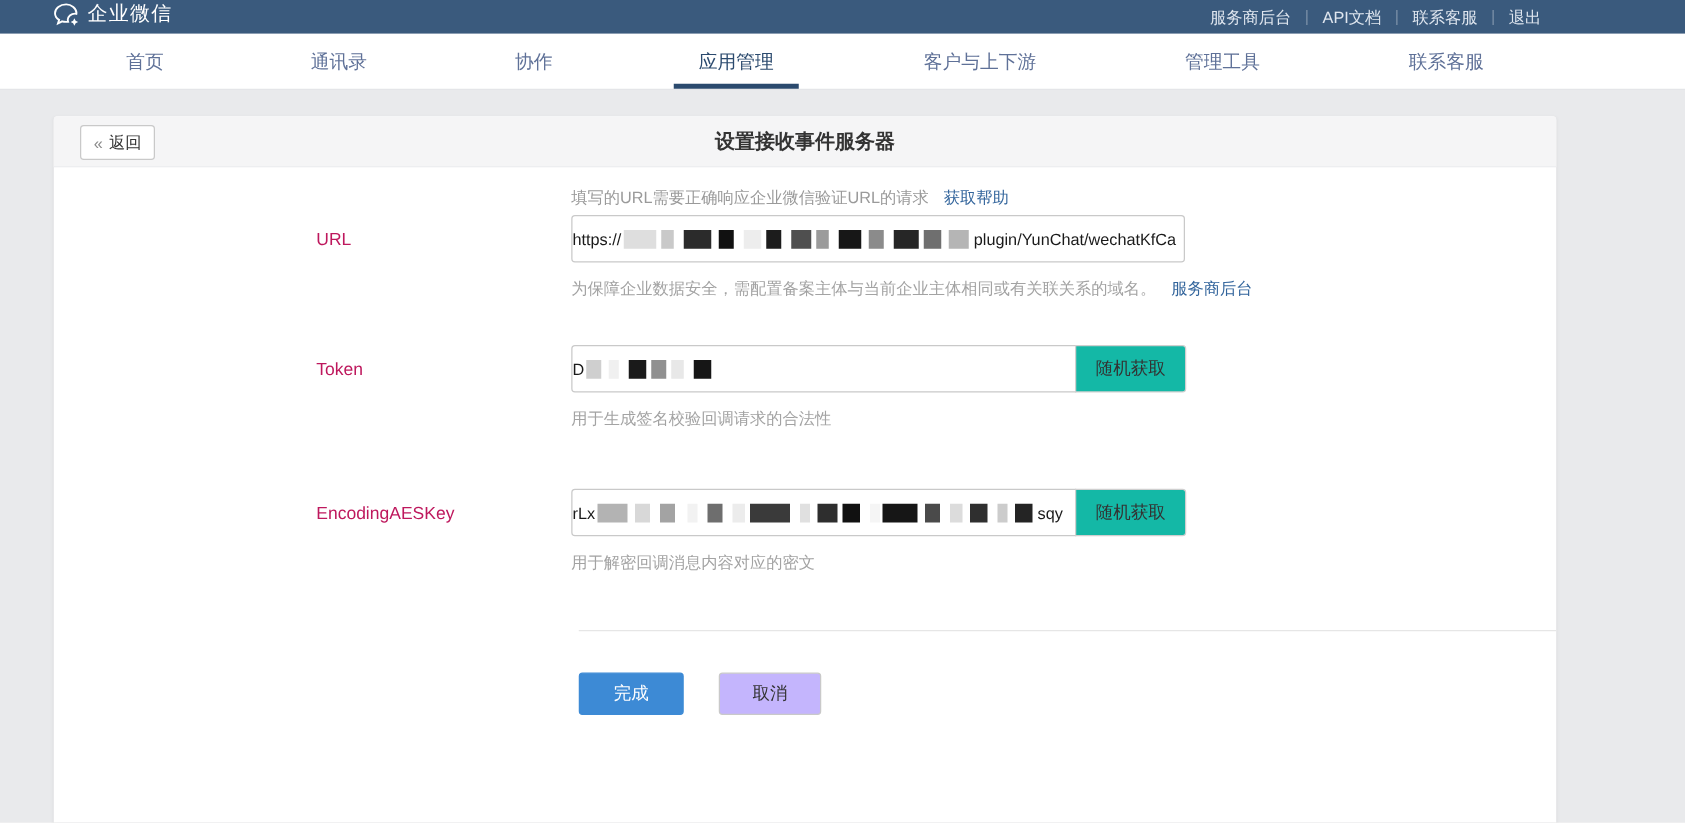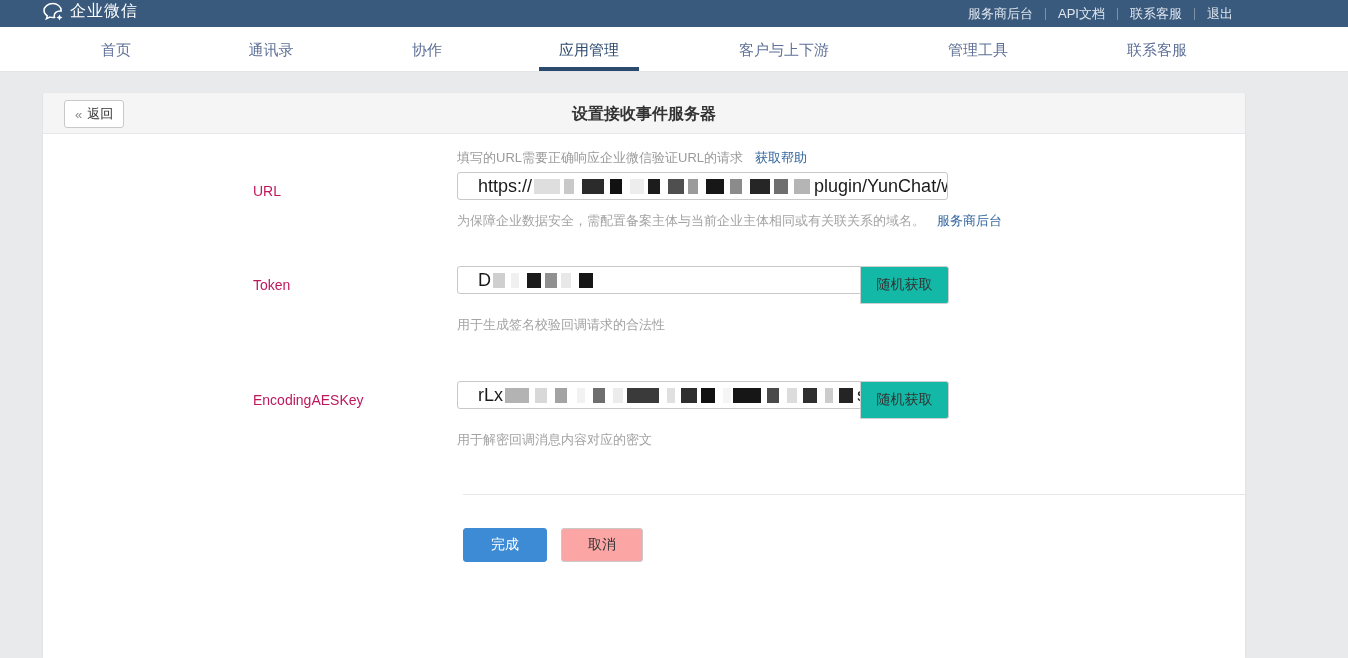--- a/index.html
+++ b/index.html
@@ -43,39 +43,39 @@
     font-weight:bold; color:#333; }
 
   
   .form { padding-left:210px; padding-top:14px; }
   .form-row { display:flex; }
   .form-label { width:204px; font-size:14px; color:#be185d; line-height:38px; }
   .row-url .form-label { padding-top:24px; }
   .help-line { font-size:13px; color:#9a9a9a; line-height:19px; margin-bottom:5px; }
   .help-link { color:#33659c; margin-left:12px; cursor:pointer; text-decoration:none; }
   .help-below { font-size:13px; color:#a3a3a3; margin-top:12px; }
-  .tbox { height:28px; border:1px solid #c9c9c9; border-radius:3px; background:#fff;
-    display:flex; align-items:center; padding:0 20px; font-size:18px; color:#1a1a1a;
+  .tbox { height:38px; border:1px solid #c9c9c9; border-radius:3px; background:#fff;
+    display:flex; align-items:center; padding:0 0; font-size:13px; color:#1a1a1a;
     overflow:hidden; white-space:nowrap; }
   .url-box { width:491px; }
   .key-box { width:404px; border-radius:3px 0 0 3px; }
   .mosaic { display:inline-flex; align-items:center; margin:0 2px; }
   .mz { display:inline-block; height:15px; }
   .with-btn { display:flex; }
   .rand-btn { width:89px; height:38px; margin-left:-1px; background:#14b8a6;
     border:1px solid #cfcfcf; border-radius:0 3px 3px 0; font-size:14px; color:#333;
     cursor:pointer; font-family:inherit; }
   .row-token { margin-top:36px; }
   .row-aes { margin-top:47px; }
   .divider { margin:45px 0 0 210px; width:782px; height:1px; background:#e6e6e6; }
   .actions { margin:33px 0 0 210px; display:flex; }
   .btn { height:34px; border-radius:3px; font-size:14px; cursor:pointer;
     font-family:inherit; }
   .btn-primary { width:84px; background:#3d8ad5; border:1px solid #3d8ad5; color:#fff; }
-  .btn-plain { width:82px; margin-left:14px; background:#fca5a5;
+  .btn-plain { width:82px; margin-left:28px; background:#c4b5fd;
     border:1px solid #c9c9c9; color:#333; }
 </style>
 </head>
 <body>
 
 <div class="topbar">
   <div class="brand">
     <svg class="brand-icon" viewBox="0 0 26 26" fill="none">
       <path d="M13 3.5c-5 0-9 3.1-9 7 0 2.2 1.3 4.1 3.3 5.4l-.9 2.9 3.3-1.7c1 .3 2.1.4 3.3.4.5 0 1-.03 1.5-.1-.2-.5-.3-1-.3-1.5 0-2.8 2.6-5 5.8-5 .4 0 .8 0 1.1.1.1-.5-.1-.1.1-.5 0-3.9-4.2-7-8.2-7z" stroke="#ffffff" stroke-width="1.5"></path>
       <path d="M19.5 14.5l1 2 2 1-2 1-1 2-1-2-2-1 2-1z" fill="#ffffff"></path>

